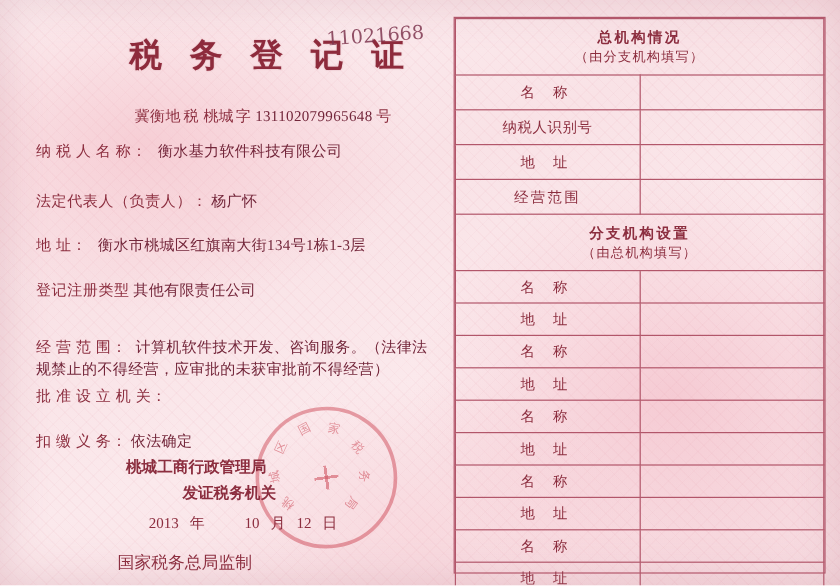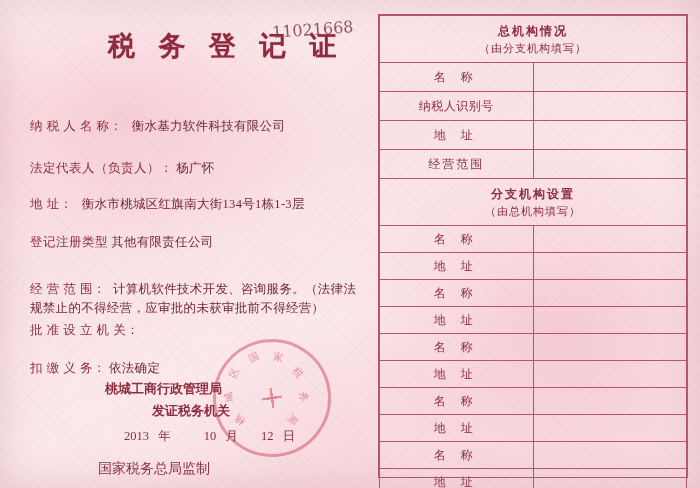--- a/index.html
+++ b/index.html
@@ -182,20 +182,25 @@
 <body>
 
 <div class="page">
   <div class="texture"></div>
 
   <div class="left">
 
     <div class="doc-title">税 务 登 记 证</div>
     <div class="handwrite-no">11021668</div>
 
+    <div class="taxno-line">
+      <span class="label">冀衡地</span><span class="stamp-char">税</span><span class="stamp-char">桃城</span><span class="label">字</span>
+      <span class="value">131102079965648</span>
+      <span class="label">号</span>
+    </div>
 
     <div class="row" style="left:30px; top:106px;">
       <span class="label">纳 税 人 名 称：</span>
       <span class="value" style="margin-left:6px;">衡水基力软件科技有限公司</span>
     </div>
 
     <div class="row" style="left:30px; top:148px;">
       <span class="label">法定代表人（负责人）：</span>
       <span class="value">杨广怀</span>
     </div>
@@ -239,21 +244,21 @@
     </div>
 
     <div class="row" style="left:105px; top:368px; font-size:13px; font-weight:700;">桃城工商行政管理局</div>
     <div class="row" style="left:152px; top:390px; font-size:13px; font-weight:700;">发证税务机关</div>
 
     <div class="row" style="left:124px; top:416px; font-size:12.5px;">
       <span>2013</span>
       <span style="margin:0 6px;">年</span>
       <span style="margin-left:24px;">10</span>
       <span style="margin:0 6px;">月</span>
-      <span style="margin-left:14px;">12</span>
+      <span style="">12</span>
       <span style="margin:0 6px;">日</span>
     </div>
 
     <div class="row" style="left:98px; top:448px; font-size:14px;">国家税务总局监制</div>
   </div>
 
   <div class="right">
     <table class="tbl">
       <tbody>
           <tr>

